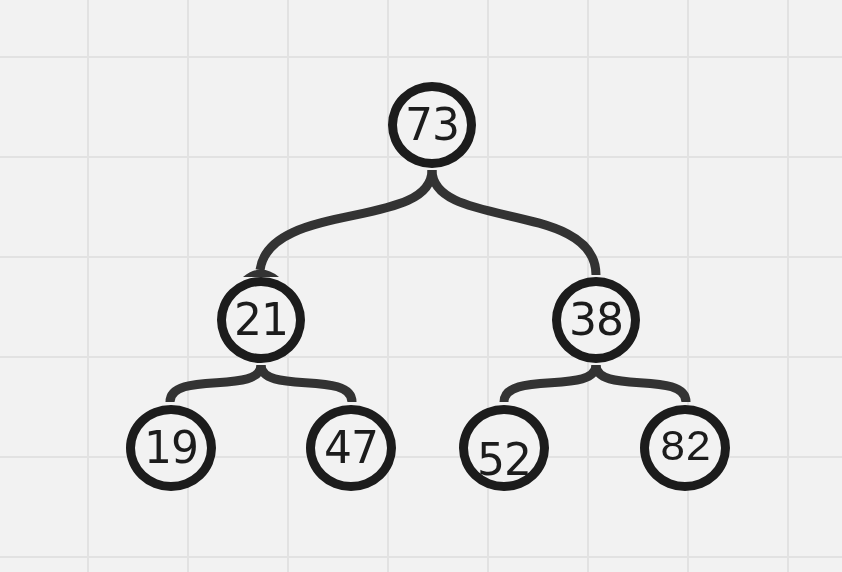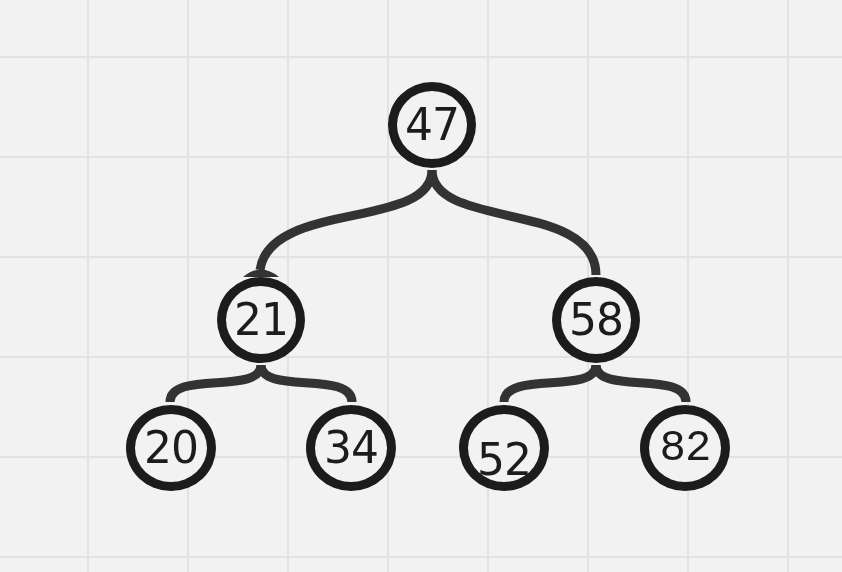--- a/index.html
+++ b/index.html
@@ -46,33 +46,33 @@
 
       <path d="M596 365 C596 395, 504 370, 504 402"></path>
 
       <path d="M596 365 C596 395, 686 370, 686 402"></path>
     </g>
 
     <path d="M243 277 Q261 262 279 277 Z" fill="#333333"></path>
   </svg>
 
   <div class="node" style="left:388px;top:82px;width:88px;height:86px;">
-    <span>47</span>
+    <span>73</span>
   </div>
   <div class="node" style="left:217px;top:277px;width:88px;height:86px;text-align:center;">
     <span>21</span>
   </div>
   <div class="node" style="left:552px;top:277px;width:88px;height:86px;">
-    <span>58</span>
+    <span>38</span>
   </div>
   <div class="node" style="left:126px;top:405px;width:90px;height:86px;">
-    <span>20</span>
+    <span>19</span>
   </div>
   <div class="node" style="left:306px;top:405px;width:90px;height:86px;">
-    <span>34</span>
+    <span>47</span>
   </div>
   <div class="node" style="left:459px;top:405px;width:90px;height:86px;align-items:flex-end;">
     <span>52</span>
   </div>
   <div class="node" style="left:640px;top:405px;width:90px;height:86px;font-family:Liberation Mono, monospace;">
     <span>82</span>
   </div>
 </div>
 
 </body></html>

